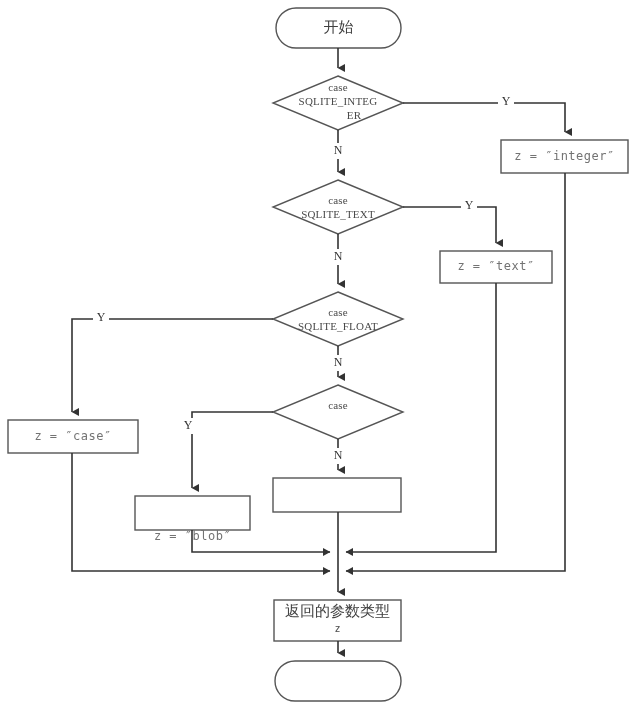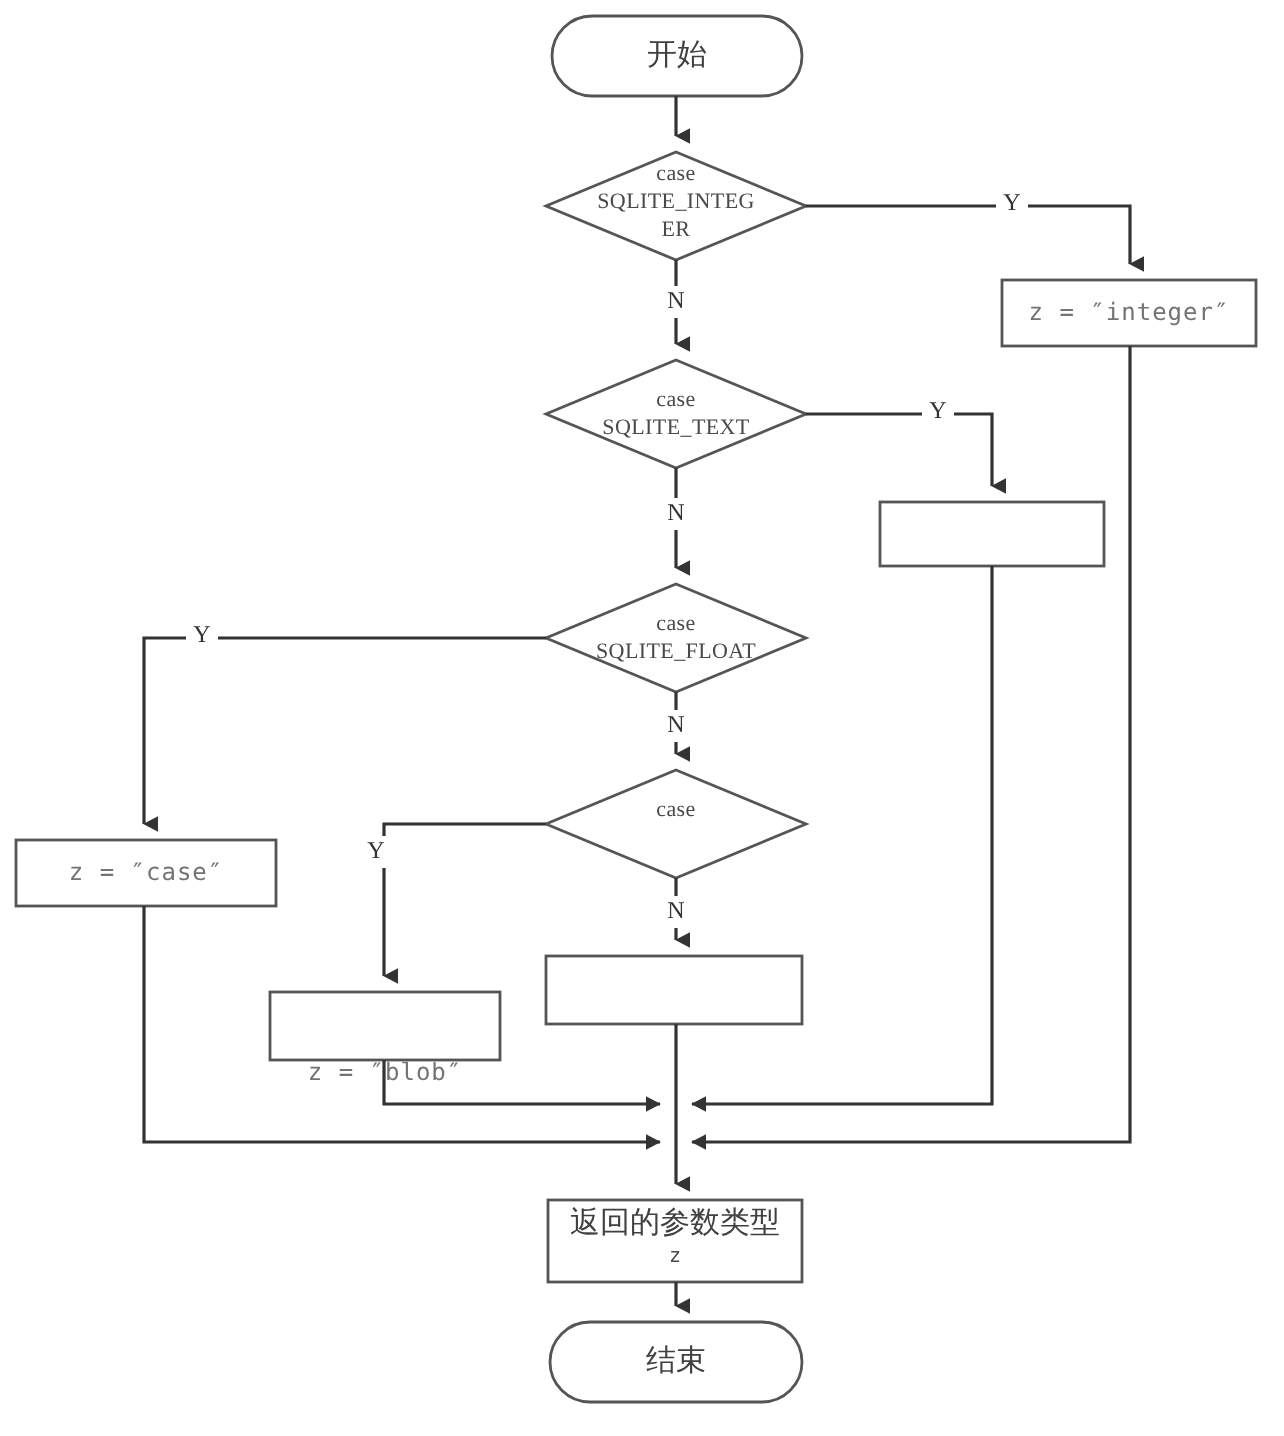--- a/index.html
+++ b/index.html
@@ -129,38 +129,38 @@
       <path d="M565,173 L565,571 L346,571" marker-end="url(#arrowLeft)"></path>
 
       <path d="M338,641 L338,653" marker-end="url(#arrowDown)"></path>
     </g>
   </svg>
 
   <div class="node-label lbl-cjk" style="left:276px; top:8px; width:125px; height:40px;">开始</div>
 
   <div class="node-label lbl-diamond" style="left:273px; top:79px; width:130px; height:16px;">case</div>
   <div class="node-label lbl-diamond" style="left:273px; top:93px; width:130px; height:16px;">SQLITE_INTEG</div>
-  <div class="node-label lbl-diamond" style="left:273px; top:107px; width:130px; height:16px;">ER</div>
+  <div class="node-label lbl-diamond" style="left:289px; top:107px; width:130px; height:16px;">ER</div>
 
   <div class="node-label lbl-diamond" style="left:273px; top:192px; width:130px; height:16px;">case</div>
   <div class="node-label lbl-diamond" style="left:273px; top:206px; width:130px; height:16px;">SQLITE_TEXT</div>
 
   <div class="node-label lbl-diamond" style="left:273px; top:304px; width:130px; height:16px;">case</div>
   <div class="node-label lbl-diamond" style="left:273px; top:318px; width:130px; height:16px;">SQLITE_FLOAT</div>
 
   <div class="node-label lbl-diamond" style="left:273px; top:397px; width:130px; height:16px;">case</div>
 
   <div class="node-label lbl-mono" style="left:501px; top:140px; width:127px; height:33px;">z = ″integer″</div>
+  <div class="node-label lbl-mono" style="left:440px; top:251px; width:112px; height:32px;">z = ″text″</div>
   <div class="node-label lbl-mono" style="left:8px; top:420px; width:130px; height:33px;">z = ″case″</div>
   <div class="node-label lbl-mono" style="left:135px; top:520px; width:115px; height:34px;">z = ″blob″</div>
 
   <div class="node-label lbl-cjk" style="left:274px; top:602px; width:127px; height:19px;">返回的参数类型</div>
   <div class="node-label lbl-sub" style="left:274px; top:621px; width:127px; height:16px;">z</div>
 
-  <div class="node-label lbl-cjk" style="left:275px; top:661px; width:126px; height:40px;">结束</div>
 
   <div class="node-label lbl-branch" style="left:498px; top:94px; width:16px; height:16px; background:#ffffff;">Y</div>
   <div class="node-label lbl-branch" style="left:330px; top:143px; width:16px; height:16px; background:#ffffff;">N</div>
 
   <div class="node-label lbl-branch" style="left:461px; top:198px; width:16px; height:16px; background:#ffffff;">Y</div>
   <div class="node-label lbl-branch" style="left:330px; top:249px; width:16px; height:16px; background:#ffffff;">N</div>
 
   <div class="node-label lbl-branch" style="left:93px; top:310px; width:16px; height:16px; background:#ffffff;">Y</div>
   <div class="node-label lbl-branch" style="left:330px; top:355px; width:16px; height:16px; background:#ffffff;">N</div>
 

